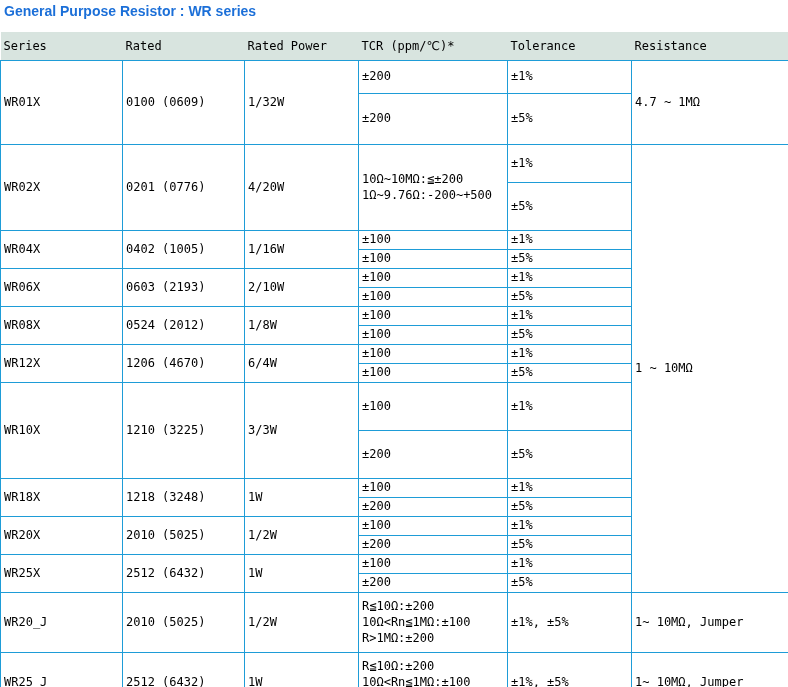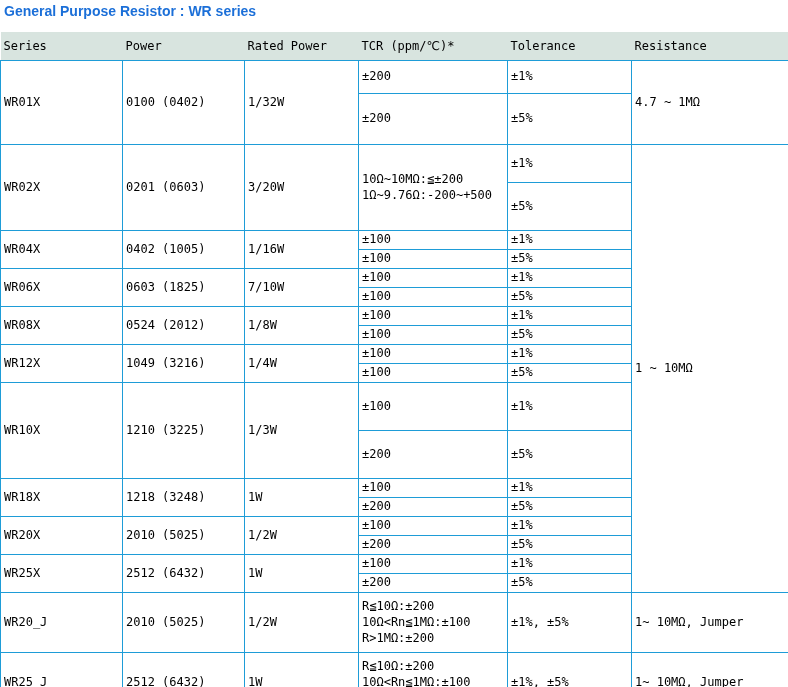--- a/index.html
+++ b/index.html
@@ -68,46 +68,46 @@
     <col style="width:122px">
       <col style="width:122px">
       <col style="width:114px">
     <col style="width:149px">
       <col style="width:124px">
       <col style="width:157px">
   </colgroup>
   <thead>
     <tr>
       <th>Series</th>
-      <th>Power</th>
+      <th>Rated</th>
       <th>Rated Power</th>
       <th>TCR (ppm/℃)*</th>
       <th>Tolerance</th>
       <th>Resistance</th>
     </tr>
   </thead>
   <tbody>
 
     <tr class="h33">
       <td rowspan="2">WR01X</td>
-      <td rowspan="2">0100 (0402)</td>
+      <td rowspan="2">0100 (0609)</td>
       <td rowspan="2">1/32W</td>
       <td>±200</td>
       <td>±1%</td>
       <td rowspan="2" class="last">4.7 ~ 1MΩ</td>
     </tr>
     <tr class="h51">
       <td>±200</td>
       <td>±5%</td>
     </tr>
 
     <tr class="h38">
       <td rowspan="2">WR02X</td>
-      <td rowspan="2">0201 (0603)</td>
-      <td rowspan="2">3/20W</td>
+      <td rowspan="2">0201 (0776)</td>
+      <td rowspan="2">4/20W</td>
       <td rowspan="2">
         <div class="tcr-line">10Ω~10MΩ:≦±200</div>
         <div class="tcr-line">1Ω~9.76Ω:-200~+500</div>
       </td>
       <td>±1%</td>
       <td rowspan="18" class="last">1 ~ 10MΩ</td>
     </tr>
     <tr class="h48">
       <td>±5%</td>
     </tr>
@@ -119,22 +119,22 @@
       <td>±100</td>
       <td>±1%</td>
     </tr>
     <tr class="h19">
       <td>±100</td>
       <td>±5%</td>
     </tr>
 
     <tr class="h19">
       <td rowspan="2">WR06X</td>
-      <td rowspan="2">0603 (1825)</td>
-      <td rowspan="2">7/10W</td>
+      <td rowspan="2">0603 (2193)</td>
+      <td rowspan="2">2/10W</td>
       <td>±100</td>
       <td>±1%</td>
     </tr>
     <tr class="h19">
       <td>±100</td>
       <td>±5%</td>
     </tr>
 
     <tr class="h19">
       <td rowspan="2">WR08X</td>
@@ -143,34 +143,34 @@
       <td>±100</td>
       <td>±1%</td>
     </tr>
     <tr class="h19">
       <td>±100</td>
       <td>±5%</td>
     </tr>
 
     <tr class="h19">
       <td rowspan="2">WR12X</td>
-      <td rowspan="2">1049 (3216)</td>
-      <td rowspan="2">1/4W</td>
+      <td rowspan="2">1206 (4670)</td>
+      <td rowspan="2">6/4W</td>
       <td>±100</td>
       <td>±1%</td>
     </tr>
     <tr class="h19">
       <td>±100</td>
       <td>±5%</td>
     </tr>
 
     <tr class="h48">
       <td rowspan="2">WR10X</td>
       <td rowspan="2">1210 (3225)</td>
-      <td rowspan="2">1/3W</td>
+      <td rowspan="2">3/3W</td>
       <td>±100</td>
       <td>±1%</td>
     </tr>
     <tr class="h48">
       <td>±200</td>
       <td>±5%</td>
     </tr>
 
     <tr class="h19">
       <td rowspan="2">WR18X</td>

